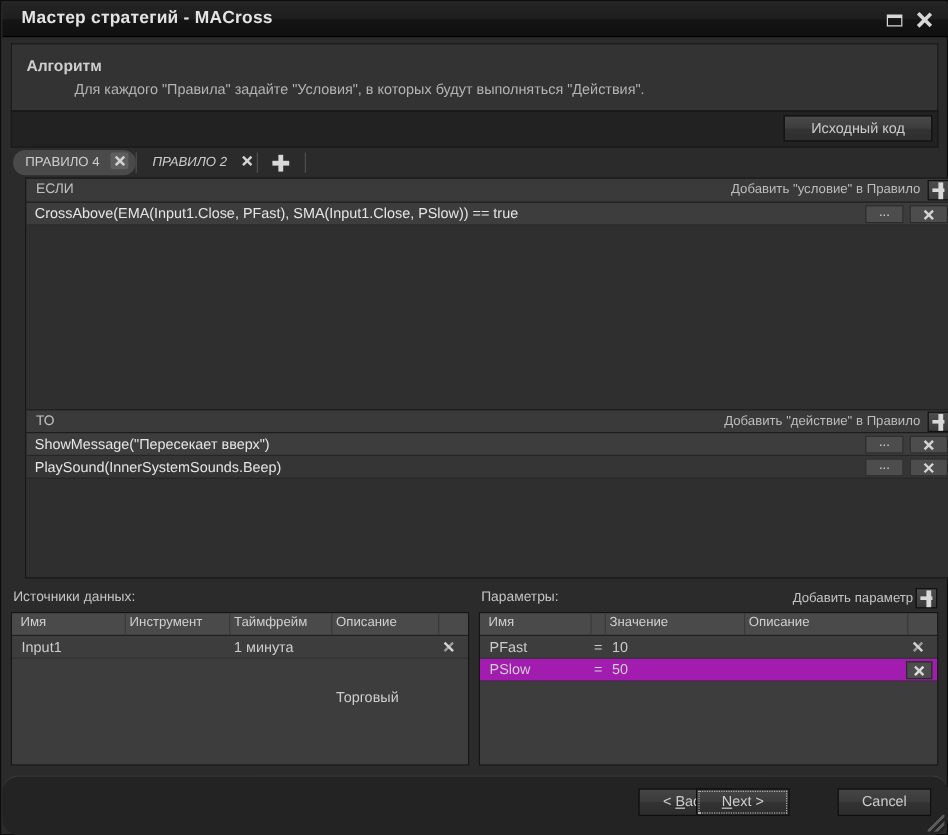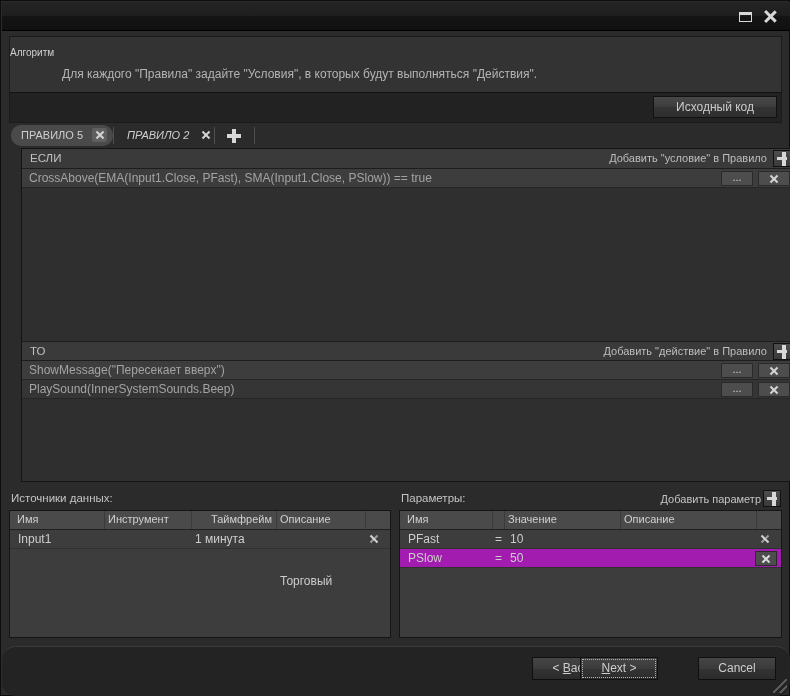--- a/index.html
+++ b/index.html
@@ -73,23 +73,23 @@
     position: absolute;
     left: 8px; top: 35px;
     width: 773px; height: 56px;
     box-sizing: border-box;
     background: #333333;
     border: 1px solid #1a1a1a;
     border-bottom: none;
   }
   .header-title {
     position: absolute;
-    left: 0; top: 10px;
-    font-size: 10px;
-    font-weight: normal;
+    left: 12px; top: 10px;
+    font-size: 13px;
+    font-weight: bold;
     color: #cfcfcf;
   }
   .header-sub {
     position: absolute;
     left: 52px; top: 30px;
     font-size: 12px;
     color: #b4b4b4;
     white-space: nowrap;
   }
   .header-strip {
@@ -238,21 +238,21 @@
     box-sizing: border-box;
     border-bottom: 1px solid #262626;
     background: #3d3d3d;
     cursor: default;
   }
   .item-row.alt { background: #353535; }
   .item-text {
     position: absolute;
     left: 7px; top: 2px;
     font-size: 12px;
-    color: #a3a3a3;
+    color: #e5e5e5;
     white-space: nowrap;
   }
   .row-ellipsis {
     position: absolute;
     right: 40px; top: 2px;
     width: 32px; height: 15px;
     box-sizing: border-box;
     background: #4d4d4d;
     border: 1px solid #2a2a2a;
     text-align: center;
@@ -369,39 +369,40 @@
       linear-gradient(135deg, transparent 46%, #5a5a5a 46%, #5a5a5a 56%, transparent 56%),
       linear-gradient(135deg, transparent 70%, #5a5a5a 70%, #5a5a5a 80%, transparent 80%);
   }
 </style>
 </head>
 <body>
 
 <div class="window">
 
   <div class="titlebar">
+    <div class="title-text">Мастер стратегий - MACross</div>
     <div class="win-btn btn-restore">
       <div class="restore-glyph"></div>
     </div>
     <div class="win-btn btn-close">
       <div class="close-glyph"></div>
     </div>
   </div>
 
   <div class="header-panel">
     <div class="header-title">Алгоритм</div>
     <div class="header-sub">Для каждого "Правила" задайте "Условия", в которых будут выполняться "Действия".</div>
   </div>
   <div class="header-strip">
     <div class="src-btn">Исходный код</div>
   </div>
 
   <div class="tabbar">
     <div class="tab active" style="left:2px;">
-      <span>ПРАВИЛО 5</span>
+      <span>ПРАВИЛО 4</span>
       <span class="tab-x"><i class="xmark"></i></span>
     </div>
     <div class="tab-sep" style="left:104px;"></div>
     <div class="tab inactive" style="left:110px;font-style:italic;">
       <span>ПРАВИЛО 2</span>
       <span class="tab-x"><i class="xmark"></i></span>
     </div>
     <div class="tab-sep" style="left:205px;"></div>
     <div class="tab-add" style="left:216px;">
       <span class="plus-glyph"></span>
@@ -451,21 +452,21 @@
           </span>
       </div>
     </div>
   </div>
 
   <div class="panel-label" style="left:10px; top:491px;">Источники данных:</div>
   <div class="table-box" style="left:8px; top:509px; width:382px; height:128px;">
     <div class="thead" style="width:380px;">
       <span class="th" style="left:7px;">Имя</span>
       <span class="th" style="left:98px;">Инструмент</span>
-      <span class="th" style="left:201px;">Таймфрейм</span>
+      <span class="th" style="left:185px;">Таймфрейм</span>
       <span class="th" style="left:270px;">Описание</span>
       <i class="col-div" style="left:94px;"></i>
       <i class="col-div" style="left:181px;"></i>
       <i class="col-div" style="left:266px;"></i>
       <i class="col-div" style="left:355px;"></i>
     </div>
     <div class="trow" style="top:19px; width:380px; background:#3d3d3d;">
       <span class="td" style="left:8px;">Input1</span>
       <span class="td" style="left:98px;"></span>
       <span class="td" style="left:185px;">1 минута</span>

